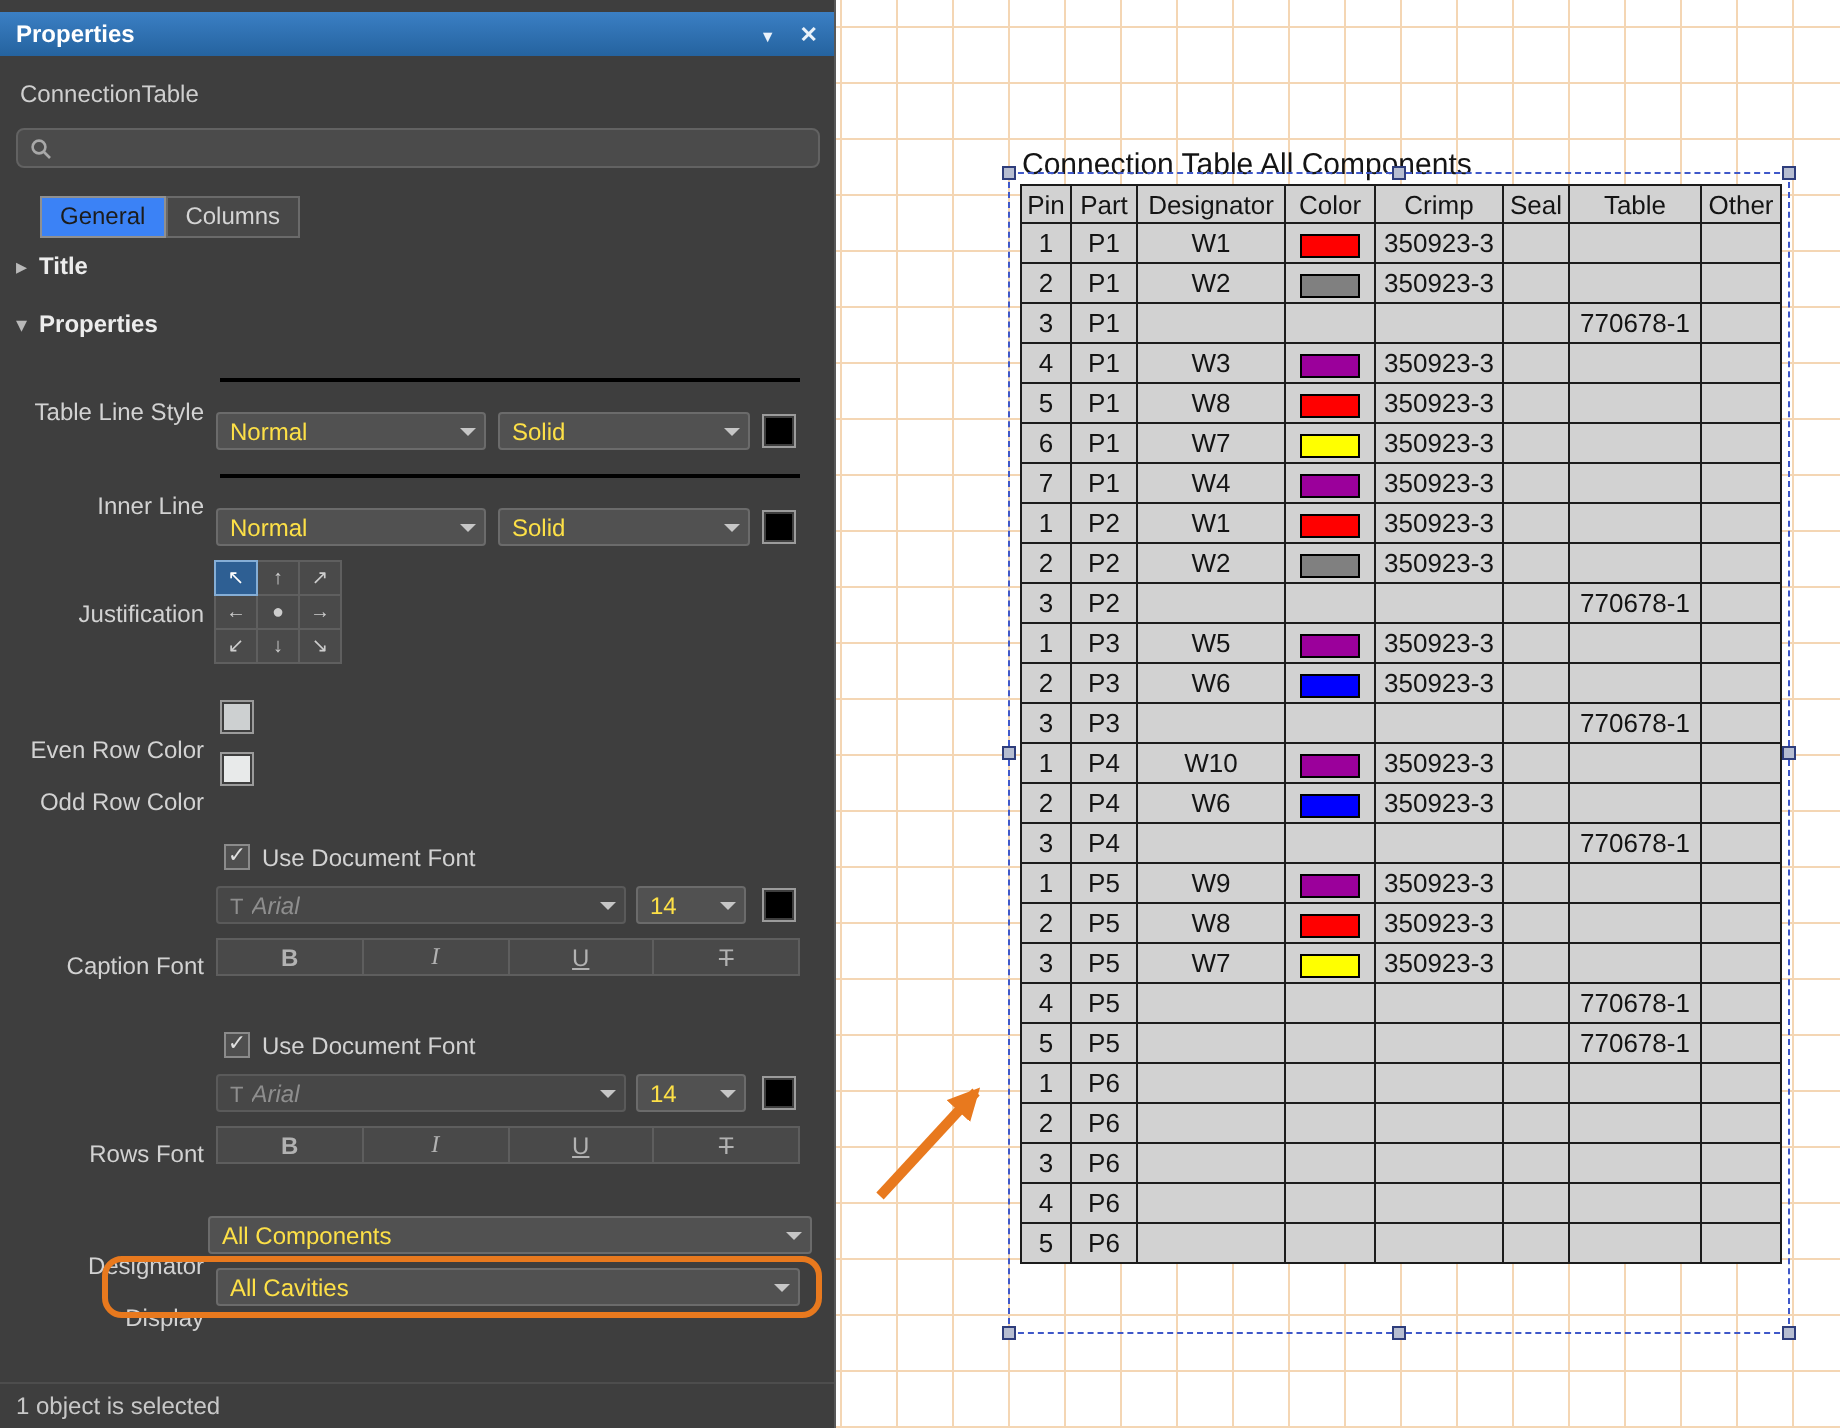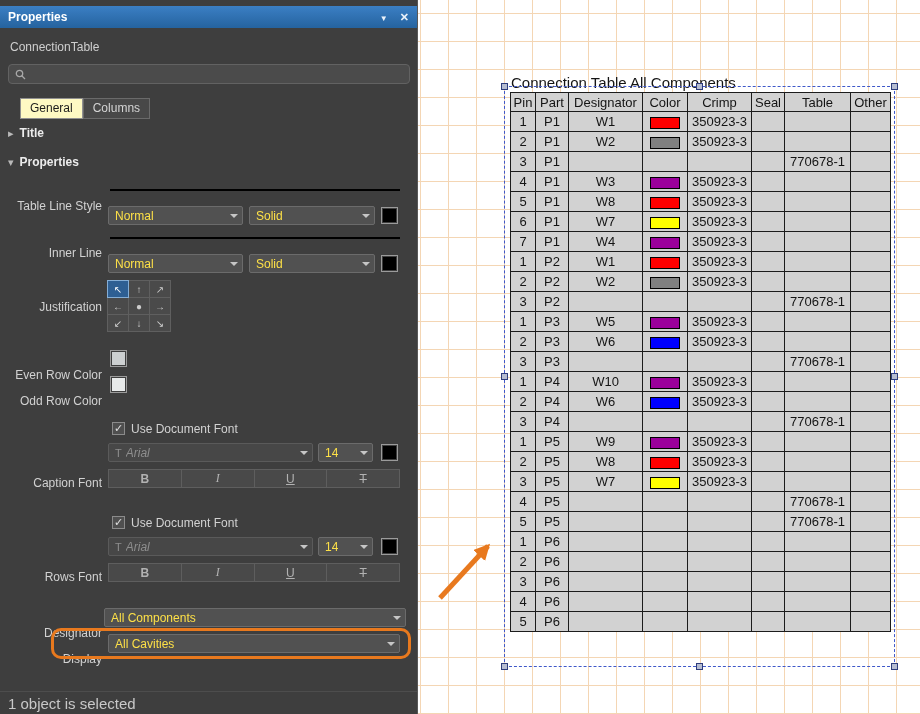--- a/index.html
+++ b/index.html
@@ -32,21 +32,21 @@
   .tb-icons{margin-left:auto;display:flex;gap:12px;align-items:center;color:#eaf2fa;}
   .icon-chevron-down::before{content:"▼";font-size:8px;}
   .icon-close::before{content:"✕";font-size:11px;font-weight:bold;}
   .objname{position:absolute;left:10px;top:40px;color:#cfcfcf;}
   .searchbox{position:absolute;left:8px;top:64px;width:402px;height:20px;background:#4b4b4b;
     border:1px solid #626262;border-radius:4px;display:flex;align-items:center;gap:5px;padding:0 6px;}
   .searchbox input{flex:1;background:transparent;border:none;outline:none;color:#cfcfcf;font-size:12px;font-family:inherit;}
   .searchbox input::placeholder{color:#9a9a9a;}
   .tabs{position:absolute;left:20px;top:98px;display:flex;}
   .tab{padding:2px 9px 3px;border:1px solid #6a6a6a;background:#484848;color:#d4d4d4;font-size:12px;}
-  .tab.selected{background:#fef9c3;color:#1c1c1c;border-color:#909090;}
+  .tab.selected{background:#3b82f6;color:#1c1c1c;border-color:#909090;}
   .sect{position:absolute;left:8px;font-weight:bold;color:#ececec;display:flex;align-items:center;gap:6px;}
   .tri-right::before{content:"▸";color:#b9b9b9;font-size:11px;font-weight:normal;}
   .tri-down::before{content:"▾";color:#b9b9b9;font-size:11px;font-weight:normal;}
   .plabel{position:absolute;left:4px;width:98px;text-align:right;color:#d2d2d2;line-height:19px;white-space:nowrap;margin-top:16px;}
   .lineprev{position:absolute;left:110px;width:290px;height:2px;background:#000;}
   .dd{position:absolute;height:19px;background:#515151;border:1px solid #6b6b6b;border-radius:2px;
     color:#fde047;display:flex;align-items:center;padding:0 16px 0 6px;}
   .dd .val{white-space:nowrap;overflow:hidden;}
   .dd-arrow{position:absolute;right:4px;top:7px;width:0;height:0;
     border-left:4px solid transparent;border-right:4px solid transparent;border-top:4px solid #c6c6c6;}
@@ -65,21 +65,21 @@
   .fbtns{position:absolute;left:108px;width:292px;display:flex;}
   .fbtn{flex:1;height:19px;border:1px solid #5e5e5e;margin-left:-1px;background:#494949;color:#b2b2b2;
     display:flex;align-items:center;justify-content:center;font-size:12px;}
   .fbtn:first-child{margin-left:0;}
   .fb-b{font-weight:bold;}
   .fb-i{font-style:italic;font-family:"Liberation Serif",serif;}
   .fb-u{text-decoration:underline;}
   .fb-t{text-decoration:line-through;}
   .ring{position:absolute;left:51px;top:628px;width:360px;height:31px;border:3px solid #e8791e;border-radius:10px;pointer-events:none;}
   .statusbar{position:absolute;left:0;bottom:0;width:100%;height:23px;border-top:1px solid #4d4d4d;
-    display:flex;align-items:center;padding:0 8px;color:#c8c8c8;font-size:15px;}
+    display:flex;align-items:center;padding:0 8px;color:#c8c8c8;font-size:12px;}
 </style>
 </head>
 <body>
 
 <div id="app">
 
   <div class="canvas">
     <div class="ct-title">Connection Table All Components</div>
 
     <table class="ct">

